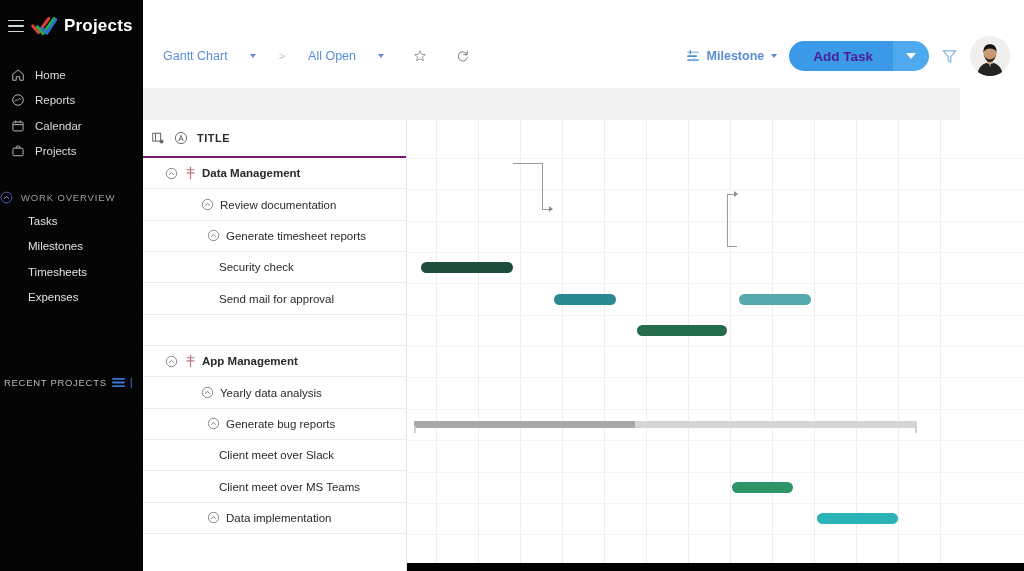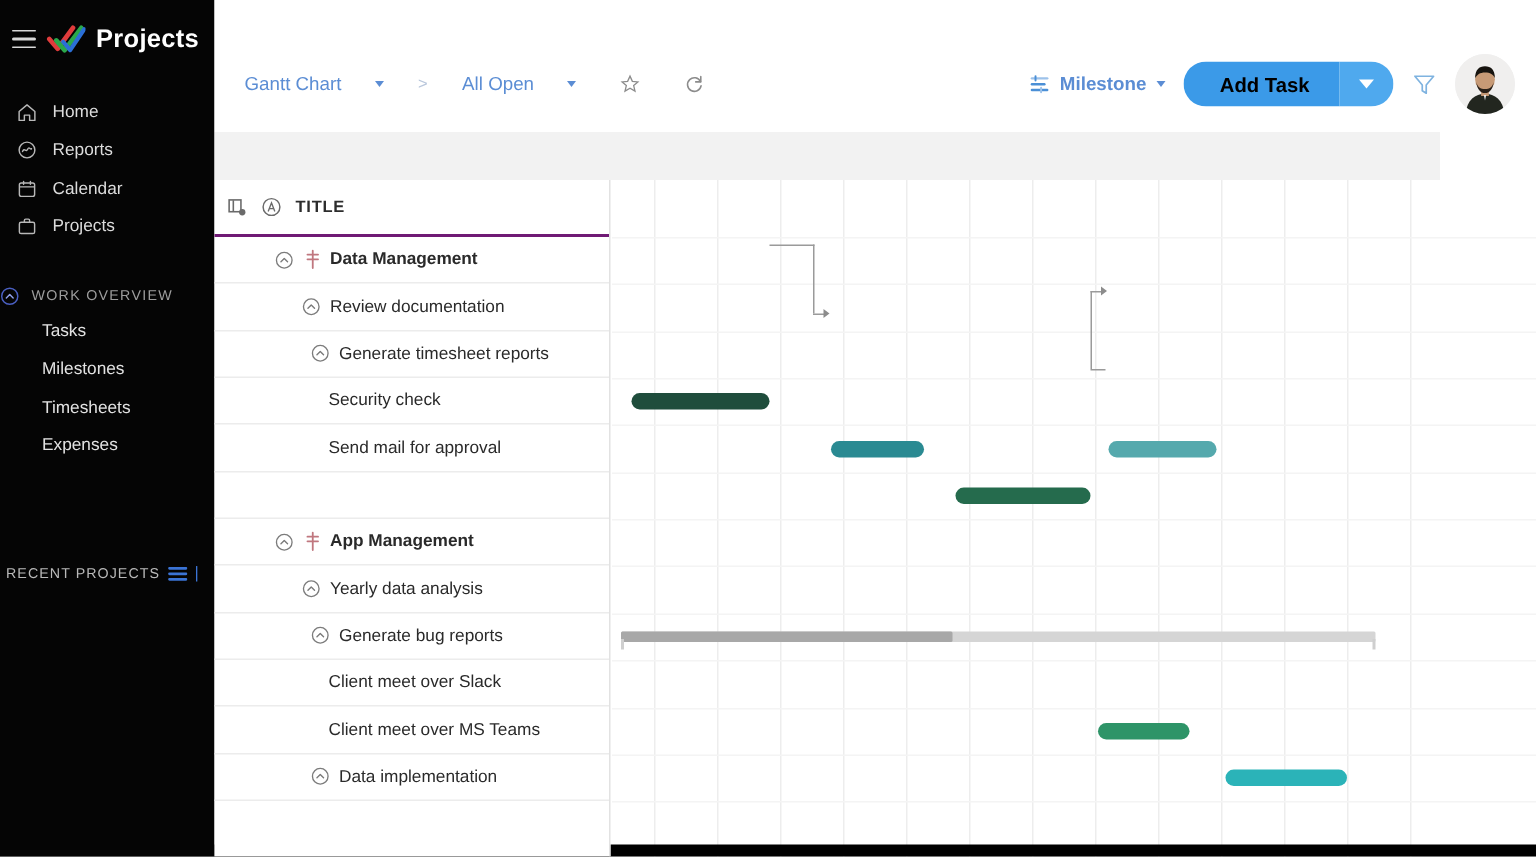--- a/index.html
+++ b/index.html
@@ -98,21 +98,21 @@
   .milestone-btn {
     display: flex; align-items: center; gap: 6px;
     font-size: 12.5px; color: #5b8dd4; cursor: pointer; font-weight: bold;
   }
   .ms-ic { width: 15px; height: 13px; flex: none; }
   .addtask {
     display: flex; align-items: stretch;
     height: 30px; border-radius: 16px; overflow: hidden; cursor: pointer;
   }
   .addtask .lbl {
-    background: #3b9ae8; color: #000000; font-size: 13.5px; font-weight: bold;
+    background: #3b9ae8; color: #4c1d95; font-size: 13.5px; font-weight: bold;
     display: flex; align-items: center; padding: 0 20px 0 24px;
   }
   .addtask .dd {
     background: #4fa9ee; width: 36px;
     display: flex; align-items: center; justify-content: center;
   }
   .dd-caret {
     width: 0; height: 0; border-left: 5px solid transparent;
     border-right: 5px solid transparent; border-top: 6px solid #fff;
   }
@@ -145,21 +145,21 @@
   }
   .col-header .hic { width: 14px; height: 14px; flex: none; cursor: pointer; }
   .col-title {
     font-size: 11px; font-weight: bold; color: #2c2c2c; letter-spacing: .5px;
   }
   .task-row {
     height: 31.35px; display: flex; align-items: center;
     border-bottom: 1px solid #ececec;
     font-size: 11.5px; color: #2a2a2a; cursor: pointer;
   }
-  .task-row.lvl0 { padding-left: 40px; font-weight: bold; }
+  .task-row.lvl0 { padding-left: 22px; font-weight: bold; }
   .task-row.lvl1 { padding-left: 58px; }
   .task-row.lvl2 { padding-left: 64px; }
   .task-row.lvl3 { padding-left: 76px; }
   .task-row.empty { cursor: default; }
   .row-ic { width: 13px; height: 13px; flex: none; margin-right: 6px; }
   .flag-ic { width: 13px; height: 14px; flex: none; margin-right: 5px; }
 
   
   #chart {
     position: absolute; left: 265px; top: 0;

